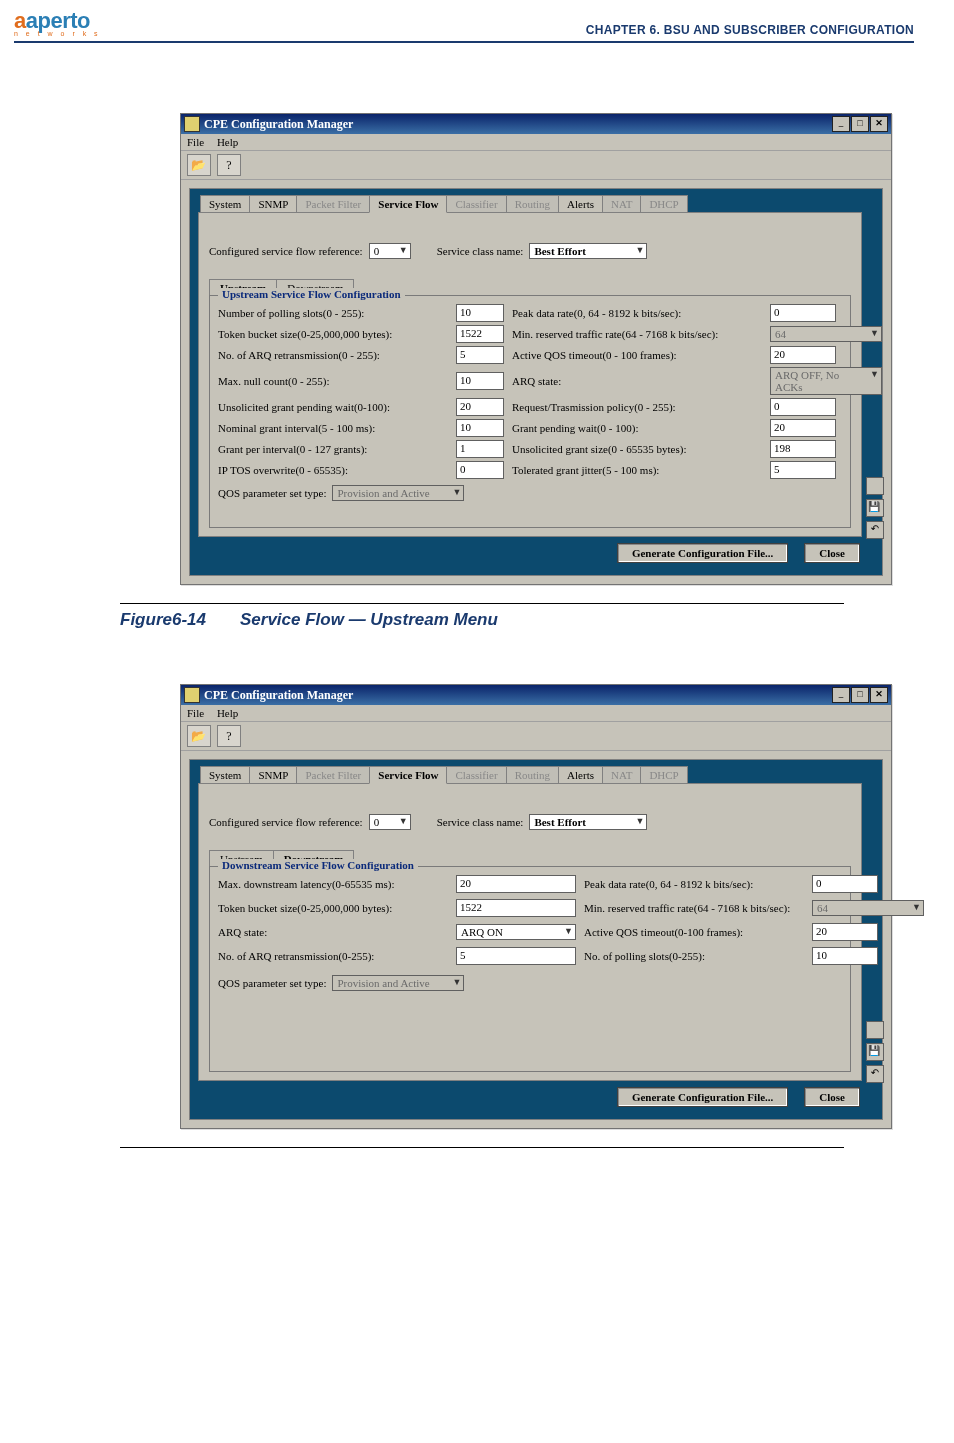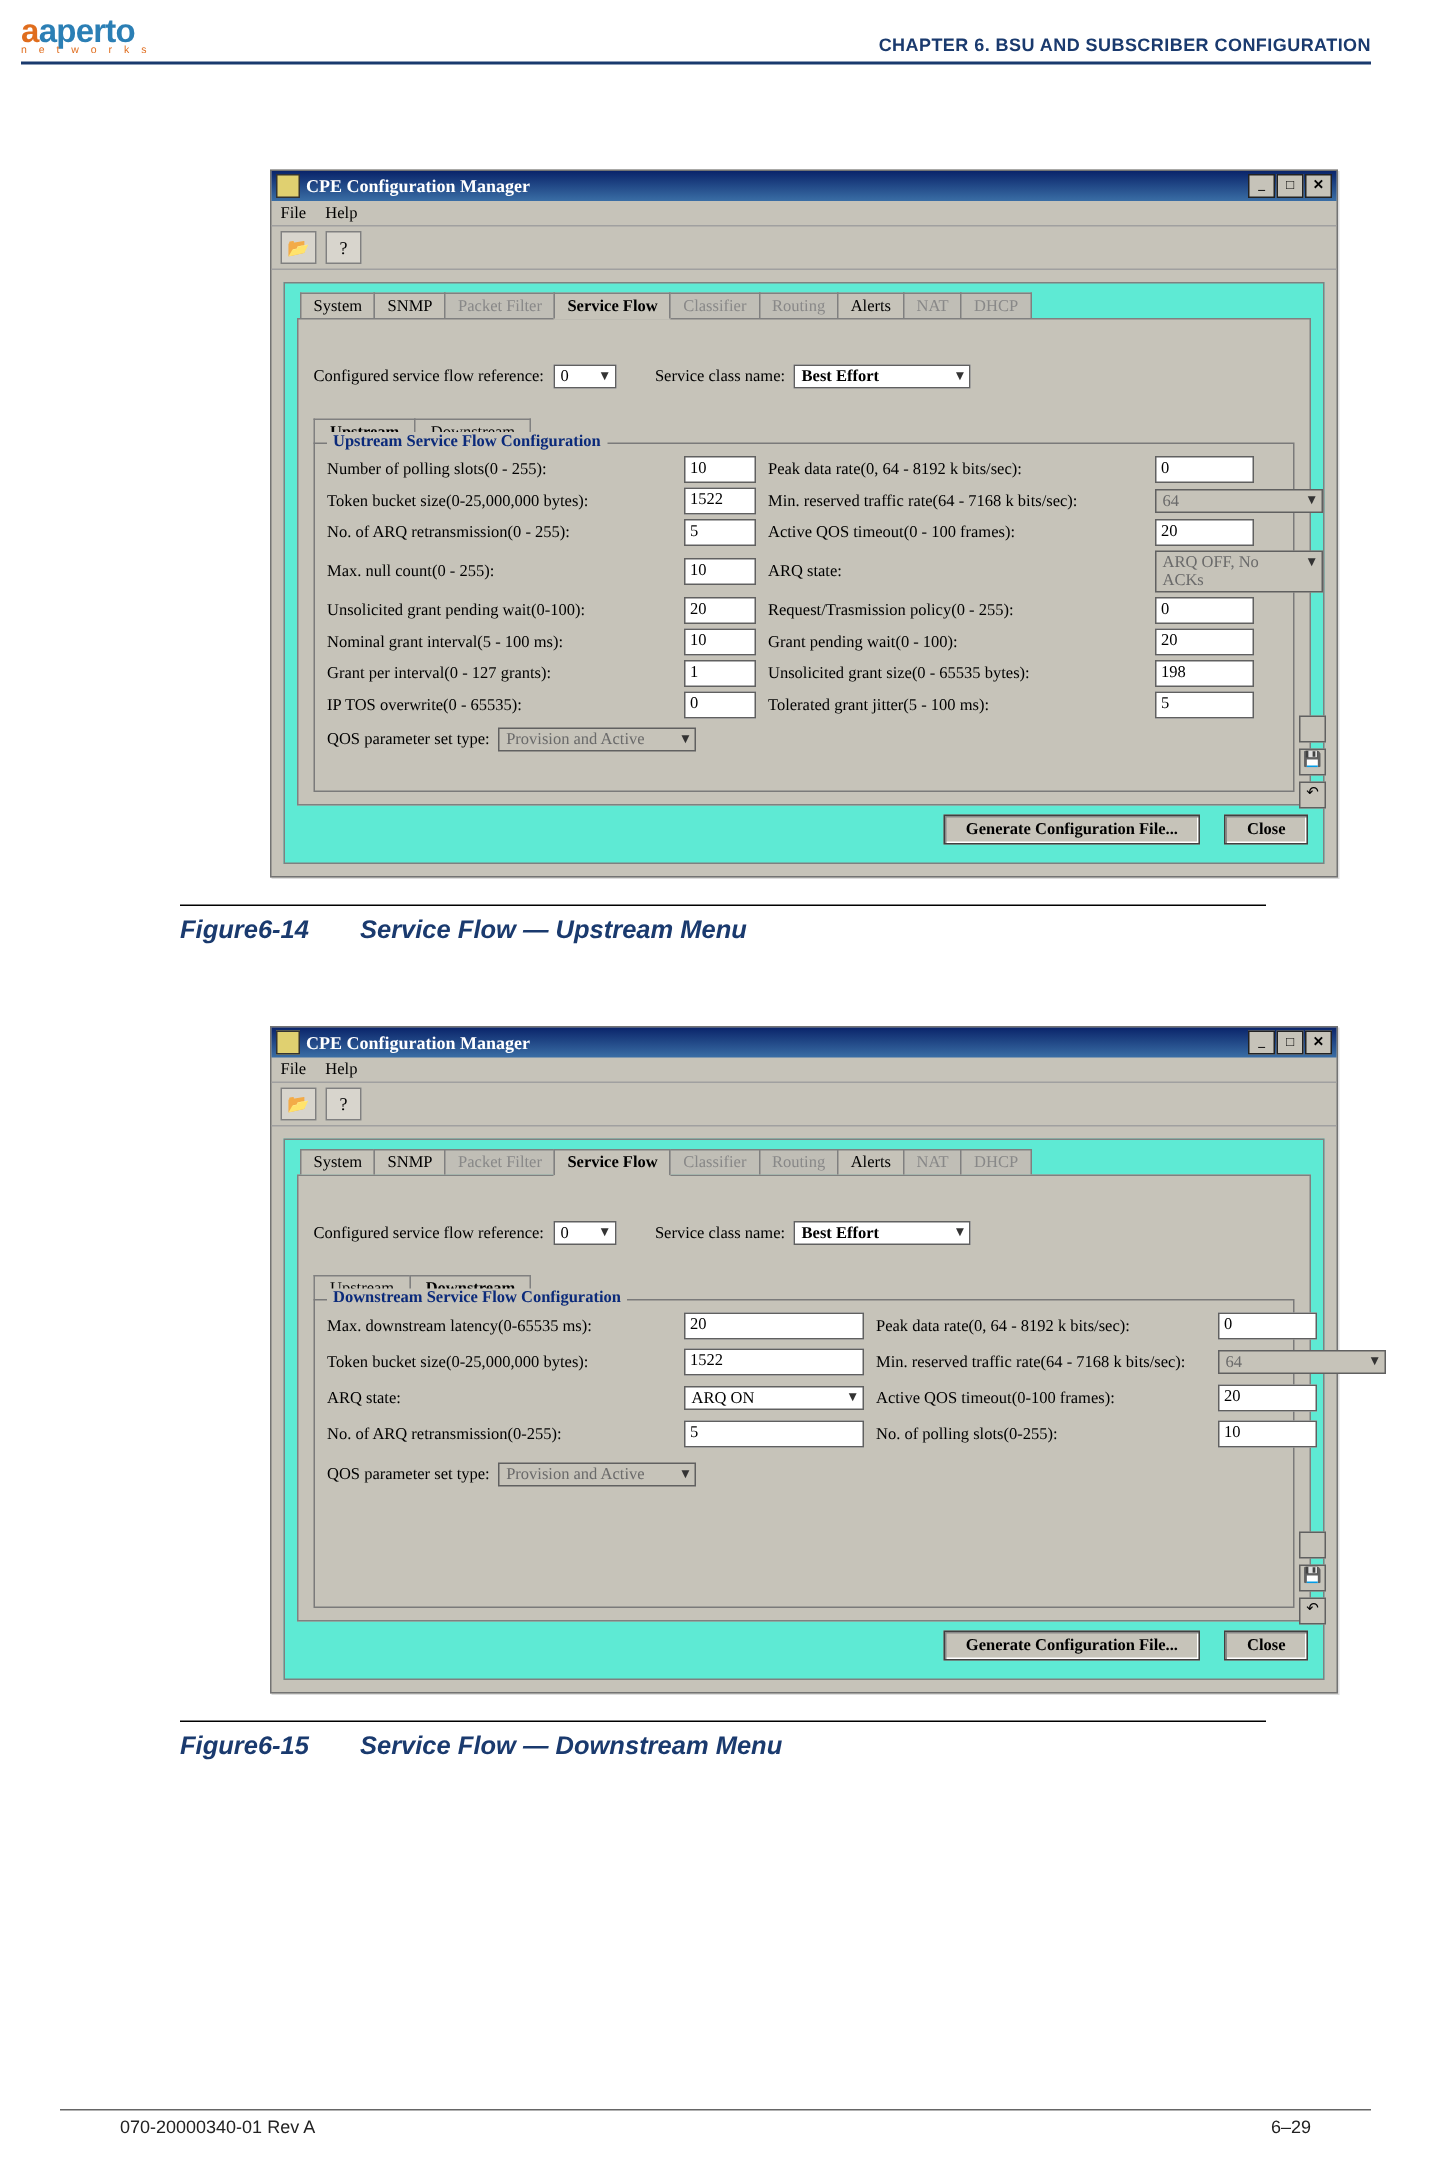--- a/index.html
+++ b/index.html
@@ -16,21 +16,21 @@
   .win{width:710px;border:1px solid #737373;background:#c6c3b9;font-family:Liberation Serif, serif;font-size:11px;color:#000;box-shadow:1px 1px 0 #ddd;}
   .titlebar{background:linear-gradient(#0a246a,#3a6ea5);color:#fff;display:flex;align-items:center;justify-content:space-between;padding:2px 3px;font-weight:bold;font-size:12px;}
   .titlebar-left{display:flex;align-items:center;gap:4px;}
   .ticon{width:14px;height:14px;background:#e0d070;border:1px solid #333;display:inline-block;}
   .winbtns{display:flex;gap:0;}
   .winbtn{width:16px;height:14px;background:#c6c3b9;border:1px solid #222;color:#000;font-size:9px;line-height:12px;text-align:center;font-weight:bold;margin-left:1px;}
   .menubar{padding:2px 6px;font-size:11px;border-bottom:1px solid #a0a0a0;}
   .menubar span{margin-right:10px;}
   .toolbar{padding:3px 6px;display:flex;gap:6px;border-bottom:1px solid #a0a0a0;}
   .tbtn{width:22px;height:20px;border:1px solid #808080;background:#d8d5cd;display:flex;align-items:center;justify-content:center;font-size:12px;}
-  .panel{margin:8px;border:1px solid #808080;background:#5eead4;padding:0 0 6px 0;position:relative;}
+  .panel{margin:8px;border:1px solid #808080;background:#0c4a6e;padding:0 12px 6px 0;position:relative;}
   .tabs{display:flex;gap:0;padding:6px 6px 0 10px;font-size:11px;}
   .tab{border:1px solid #808080;border-bottom:none;background:#c6c3b9;padding:2px 8px;margin-right:-1px;position:relative;z-index:1;}
   .tab.inactive{color:#888;background:#c0beb6;}
   .tab.active{background:#c6c3b9;font-weight:bold;z-index:2;border-bottom:1px solid #c6c3b9;margin-bottom:-1px;}
   .tabcontent{border:1px solid #808080;margin:0 8px;padding:10px 10px 8px 10px;background:#c6c3b9;}
   .row{display:flex;align-items:center;gap:6px;margin:20px 0;font-size:11px;}
   .sel{border:1px solid #606060;background:#fff;padding:1px 16px 1px 4px;position:relative;display:inline-block;min-width:20px;}
   .sel::after{content:"▼";position:absolute;right:2px;top:1px;font-size:9px;color:#333;}
   .sel.dis{background:#c6c3b9;color:#6a6a6a;}
   .subtabs{display:flex;margin:8px 0 0 0;}
@@ -247,22 +247,17 @@
           <div class="sic">↶</div>
         </div>
         <div class="btnbar">
           <div class="btn">Generate Configuration File...</div>
           <div class="btn">Close</div>
         </div>
       </div>
     </div>
   </div>
   <hr class="caprule">
-  <div class="caption"><span>Figure6-15</span><span class="gap"></span><span>Service Flow — Downstream Menu</span></div>
 
 </div>
 
-<div class="footer">
-  <span>070-20000340-01 Rev A</span>
-  <span>6–29</span>
+
 </div>
 
-</div>
-
 </body></html>

